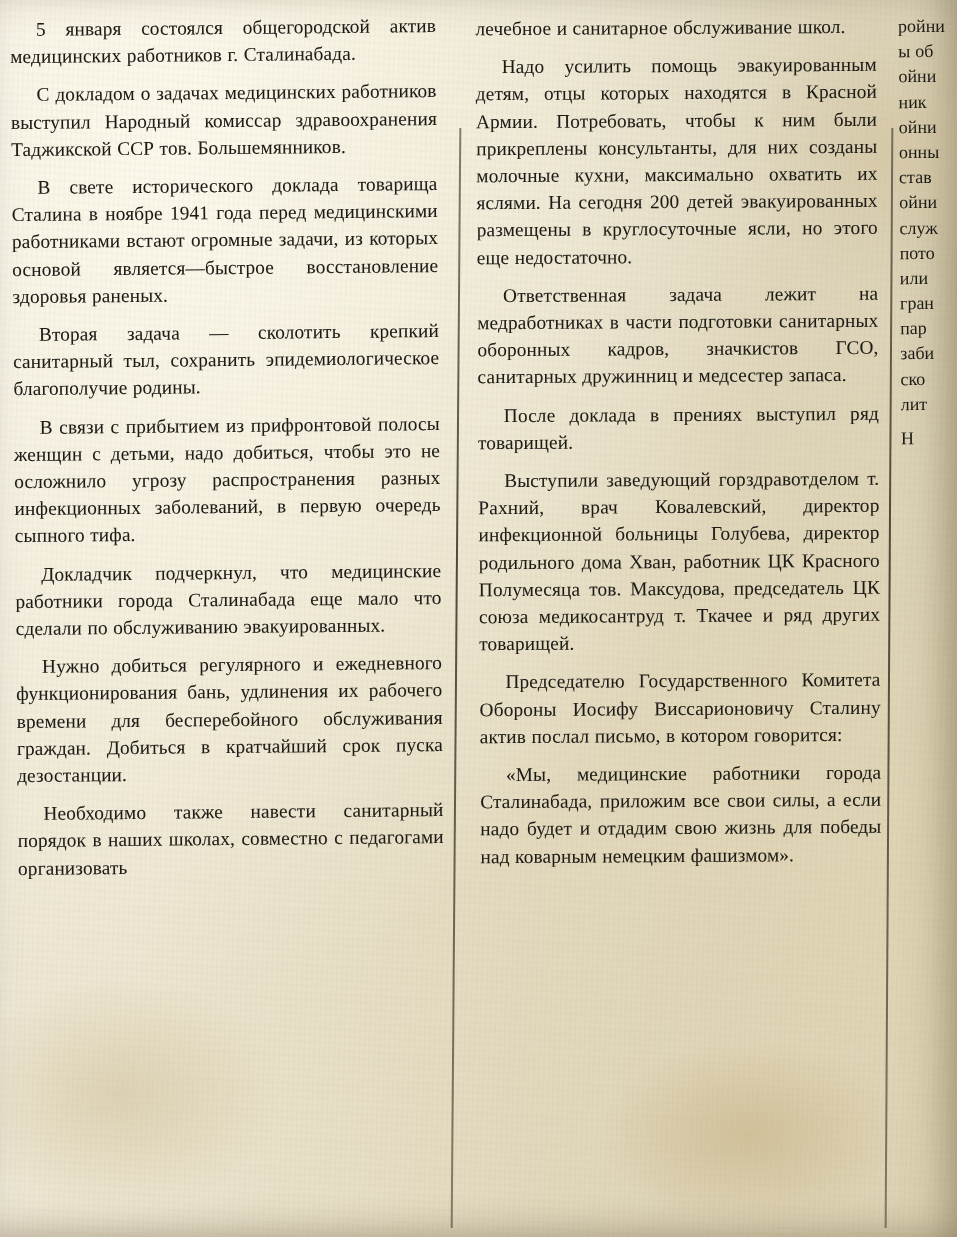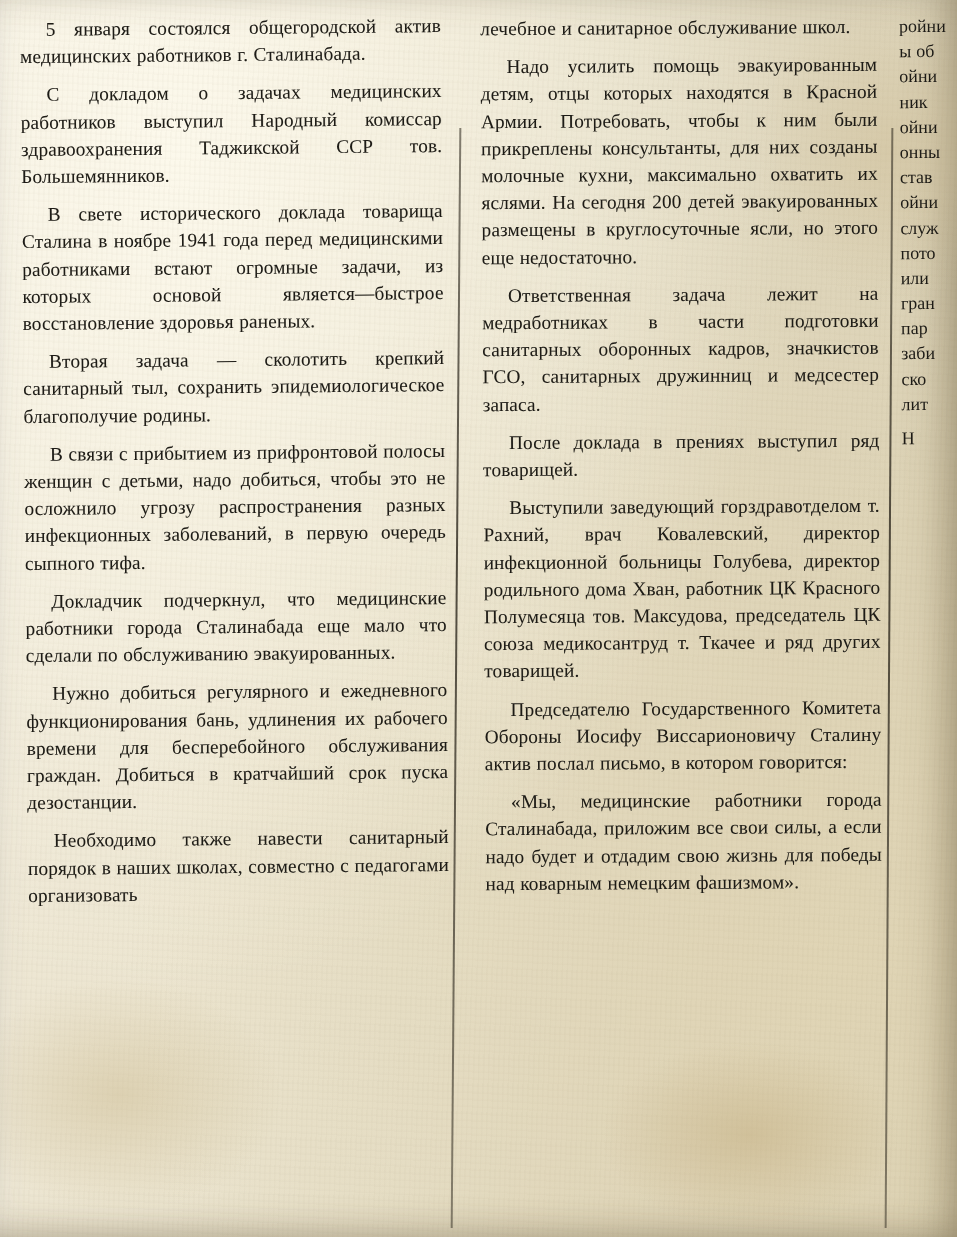--- a/index.html
+++ b/index.html
@@ -66,21 +66,21 @@
     color: #17150f;
     white-space: nowrap;
   }
   .headline-line.l1 { transform: rotate(-0.5deg); }
   .headline-line.l2 { transform: rotate(-0.4deg); }
 
   
   .columns {
     position: relative;
     display: flex;
-    padding: 14px 0 0 12px;
+    padding: 14px 0 0 2px;
   }
   .col {
     position: relative;
     box-sizing: border-box;
   }
   .col-a {
     width: 455px;
     padding: 0 16px 0 12px;
     transform: rotate(-0.55deg);
   }

